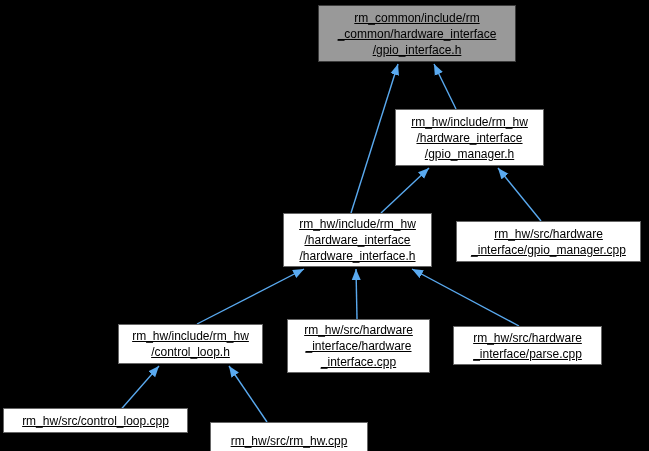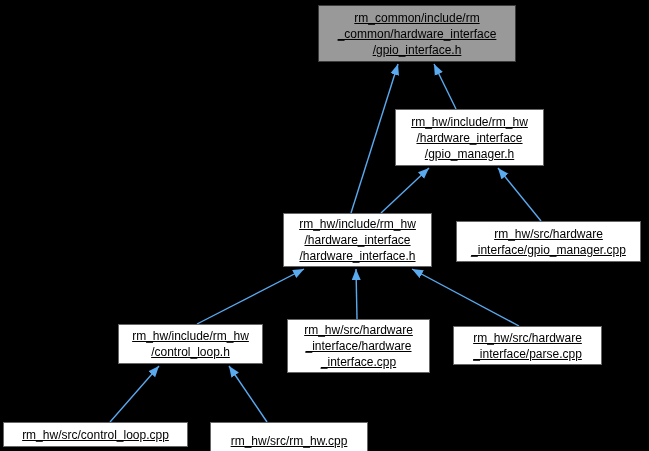--- a/index.html
+++ b/index.html
@@ -61,15 +61,15 @@
 /hardware_interface.h</div>
     <div class="node" style="left: 456px; top: 221px; width: 185px; height: 41px;">rm_hw/src/hardware
 _interface/gpio_manager.cpp</div>
     <div class="node" style="left: 118px; top: 324px; width: 145px; height: 40px;">rm_hw/include/rm_hw
 /control_loop.h</div>
     <div class="node" style="left: 287px; top: 319px; width: 143px; height: 54px;">rm_hw/src/hardware
 _interface/hardware
 _interface.cpp</div>
     <div class="node" style="left: 453px; top: 326px; width: 149px; height: 39px;">rm_hw/src/hardware
 _interface/parse.cpp</div>
-    <div class="node" style="left: 3px; top: 422px; width: 185px; height: 25px;">rm_hw/src/control_loop.cpp</div>
+    <div class="node" style="left: 3px; top: 408px; width: 185px; height: 25px;">rm_hw/src/control_loop.cpp</div>
     <div class="node" style="left: 210px; top: 422px; width: 158px; height: 37px;">rm_hw/src/rm_hw.cpp</div>
   </div>
 
 </body></html>

